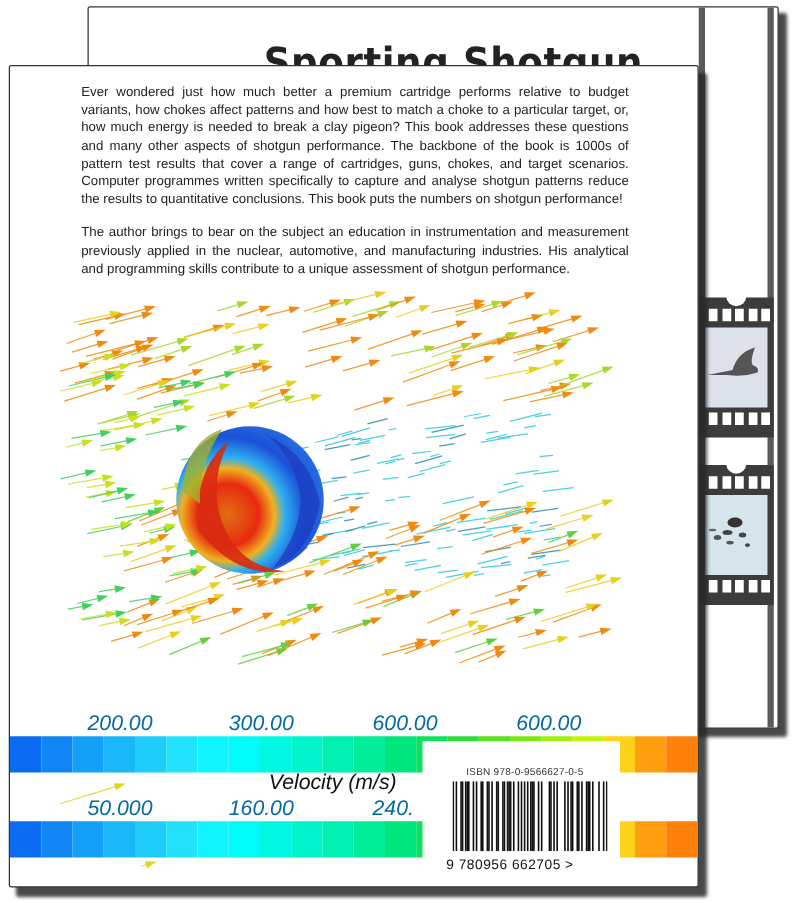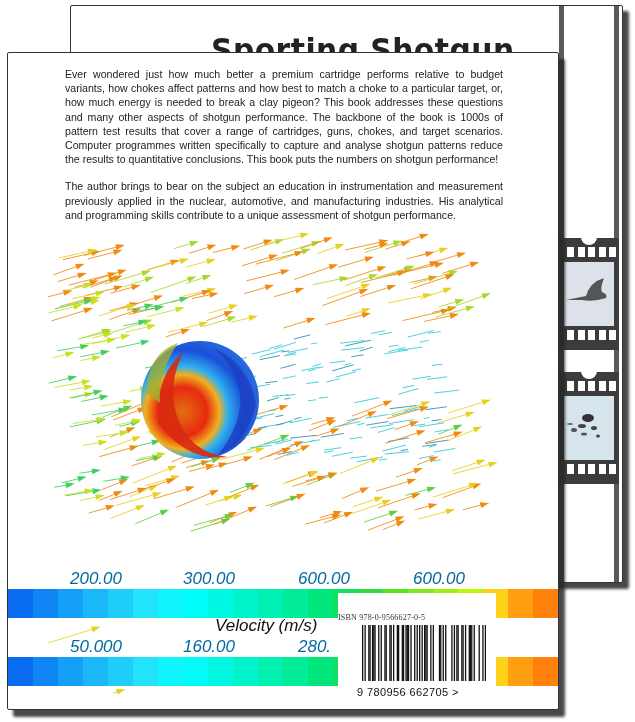--- a/index.html
+++ b/index.html
@@ -26,21 +26,21 @@
   .blurb p { margin:0 0 13px 0; }
 
   .viz { position:absolute; left:0; top:0; width:550px; height:656px; z-index:2; }
 
   .legend-title { position:absolute; font-style:italic; font-size:17px; color:#111; z-index:4; white-space:nowrap; }
   .legend-tick { position:absolute; font-style:italic; font-size:17px; color:#0369a1; z-index:4; white-space:nowrap; }
   .colorbar { position:absolute; left:0; width:550px; height:29px; z-index:3; display:flex; }
   .colorbar span { flex:1; height:100%; }
 
   .barcode-box { position:absolute; left:330px; top:540px; width:158px; height:110px; background:#fff; z-index:5; }
-  .isbn-text { position:absolute; left:0; top:20px; font-family:Liberation Serif, serif; font-size:8px; color:#333; letter-spacing:0.2px; white-space:nowrap;text-align:right; }
+  .isbn-text { position:absolute; left:35px; top:20px; font-family:Liberation Sans, sans-serif; font-size:8px; color:#333; letter-spacing:0.2px; white-space:nowrap;text-align:right; }
   .bars { position:absolute; left:24px; top:32px; width:124px; height:56px; }
   .ean-digits { position:absolute; left:19px; top:93px; font-family:"Liberation Sans", sans-serif; font-size:11px; color:#111; white-space:nowrap; letter-spacing:0.4px; }
 </style>
 </head>
 <body>
 
 <div class="back-page">
   <div class="back-title">Sporting Shotgun</div>
   <div class="film">
     <div class="film-rail l"></div>
@@ -728,21 +728,21 @@
       <span style="background: rgb(158, 240, 16);"></span>
       <span style="background: rgb(192, 246, 10);"></span>
       <span style="background: rgb(255, 210, 26);"></span>
       <span style="background: rgb(255, 159, 15);"></span>
       <span style="background: rgb(255, 128, 10);"></span>
     </div>
 
   <div class="legend-title" style="left:207px; top:563px;">Velocity (m/s)</div>
   <div class="legend-tick" style="left:62px; top:584px;">50.000</div>
   <div class="legend-tick" style="left:175px; top:584px;">160.00</div>
-  <div class="legend-tick" style="left:290px; top:584px;">280.</div>
+  <div class="legend-tick" style="left:290px; top:584px;">240.</div>
   <div class="colorbar" id="cb2" style="top:604px;">
       <span style="background: rgb(10, 108, 240);"></span>
       <span style="background: rgb(15, 134, 243);"></span>
       <span style="background: rgb(19, 160, 246);"></span>
       <span style="background: rgb(26, 184, 248);"></span>
       <span style="background: rgb(31, 205, 250);"></span>
       <span style="background: rgb(34, 226, 252);"></span>
       <span style="background: rgb(16, 244, 253);"></span>
       <span style="background: rgb(0, 251, 248);"></span>
       <span style="background: rgb(0, 247, 226);"></span>

